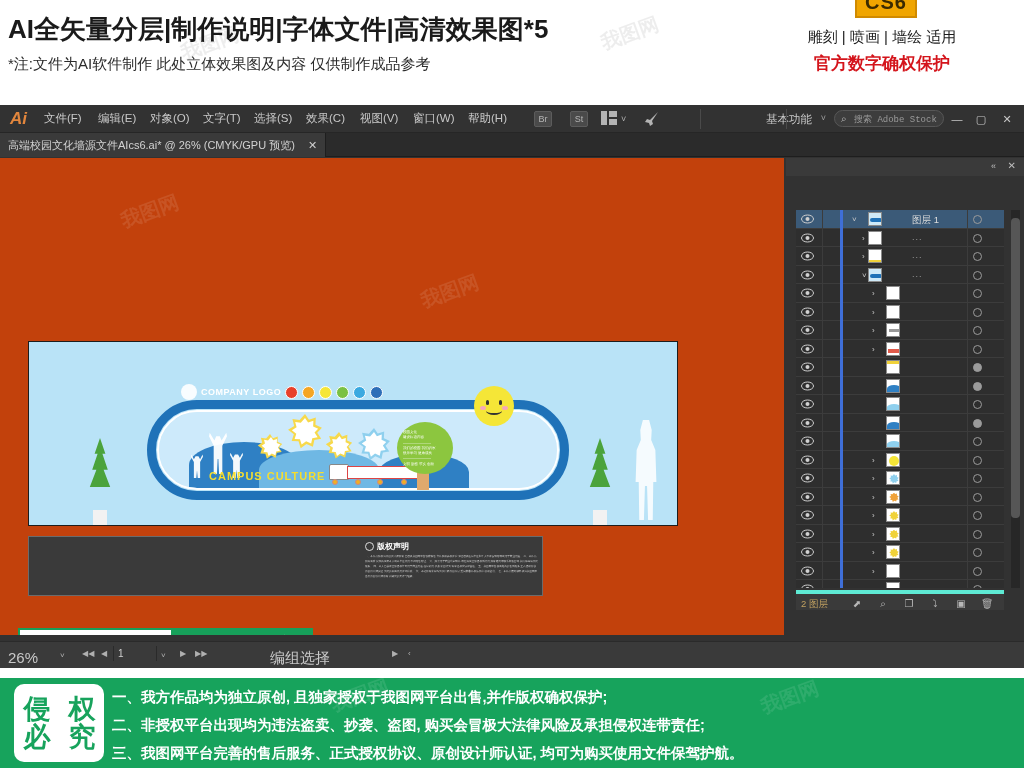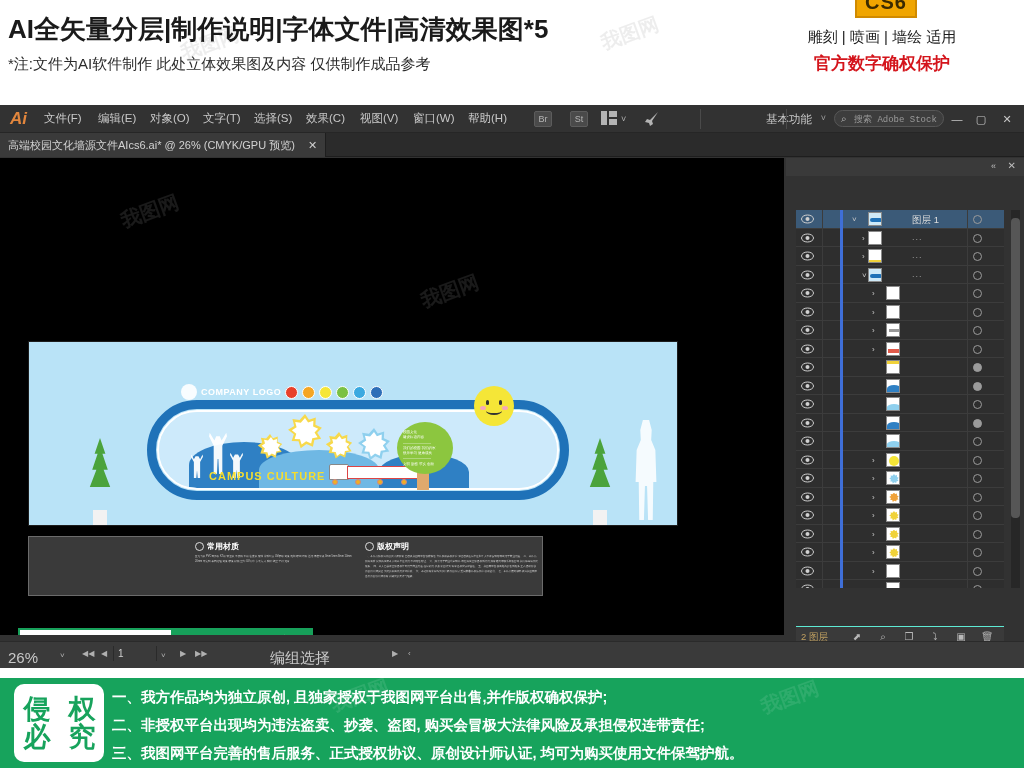--- a/index.html
+++ b/index.html
@@ -70,21 +70,21 @@
 
   .tabbar { position:relative; height:24px; background:#2b2b2b; border-bottom:1px solid #1e1e1e; }
   .doc-tab {
     position:absolute; left:0; top:0; height:24px; padding:0 8px;
     background:#3a3a3a; border-right:1px solid #1e1e1e;
     font-size:11px; color:#d2d2d2; line-height:24px; white-space:nowrap;
   }
   .tab-close { margin-left:10px; color:#cfcfcf; font-size:11px; }
 
   
-  .canvas-area { position:absolute; left:0; top:53px; width:784px; height:477px; background:#000000; overflow:hidden; }
+  .canvas-area { position:absolute; left:0; top:53px; width:784px; height:477px; background:#c2410c; overflow:hidden; }
   .artboard { position:absolute; left:28px; top:183px; width:650px; height:185px; background:#b9e3f7; border:1px solid #1d1d1d; overflow:hidden; }
 
   .art-bg { position:absolute; inset:0; background:#b9e3f7; }
   .logo-row { position:absolute; left:152px; top:42px; display:flex; align-items:center; gap:4px; }
   .logo-mark { width:16px; height:16px; border-radius:50%; background:#fff; opacity:.9; }
   .logo-text { font-size:9px; font-weight:bold; color:#ffffff; letter-spacing:.5px; }
   .badge-c { width:13px; height:13px; border-radius:50%; border:1.5px solid #fff; display:inline-block; }
 
   .ring {
     position:absolute; left:118px; top:58px; width:422px; height:100px;
@@ -171,21 +171,21 @@
   .disc { position:absolute; font-size:8px; color:#c9c9c9; top:5px; }
   .thumb { position:absolute; top:2px; width:14px; height:14px; background:#fff; border:1px solid #8a8a8a; overflow:hidden; }
   .lname { position:absolute; left:116px; top:4px; font-size:9.5px; color:#dcdcdc; white-space:nowrap; }
   .dots { position:absolute; left:116px; top:3px; font-size:9px; color:#9b9b9b; letter-spacing:1px; }
   .targ { position:absolute; right:22px; top:5px; width:9px; height:9px; border-radius:50%; border:1.5px solid #9b9b9b; }
   .targ.filled { background:#9b9b9b; }
   .rcol-sep { position:absolute; right:36px; top:0; width:1px; height:18.5px; background:#3c3c3c; }
   .pscroll { position:absolute; right:4px; top:0; width:9px; height:378px; background:#272727; }
   .pthumb { position:absolute; right:4px; top:16px; width:9px; height:300px; background:#565656; border-radius:4px; }
 
-  .panel-foot { position:absolute; left:10px; top:432px; width:208px; height:20px; background:#3a3a3a; border-top:1px solid #5eead4;margin-top:36px; }
+  .panel-foot { position:absolute; left:10px; top:432px; width:208px; height:20px; background:#3a3a3a; border-top:4px solid #5eead4; }
   .foot-count { position:absolute; left:5px; top:4px; font-size:9.5px; color:#c0a060; white-space:nowrap; }
   .foot-ico { position:absolute; top:3px; width:14px; height:14px; color:#b8b8b8; font-size:10px; text-align:center; line-height:14px; }
 
   
   .statusbar { position:absolute; left:0; top:536px; width:1024px; height:27px; background:#3a3a3a; border-top:1px solid #2a2a2a; }
   .sb-el { position:absolute; top:7px; font-size:15px; color:#c8c8c8; white-space:nowrap; }
   .sb-btn { position:absolute; top:7px; font-size:8px; color:#b0b0b0; }
   .sb-input {
     position:absolute; top:4px; height:15px; background:#3a3a3a;
     border-left:1px solid #2a2a2a; border-right:1px solid #2a2a2a;
@@ -353,27 +353,20 @@
         </div>
         <div class="pine" style="left:556px; top:96px;">
           <div class="pine-top"></div>
             <div class="pine-pot"></div>
         </div>
 
         <div class="person-sil"></div>
       </div>
 
       <div class="infoboard">
-        <div class="info-col" style="left:166px; width:160px;">
-          <div class="info-head">
-            <span class="info-ico"></span>
-            <span class="info-title">常用材质</span>
-          </div>
-          <div class="info-body">亚克力板 PVC雪弗板 KT板 铝塑板 不锈钢 木板 密度板 玻璃 背胶写真 UV喷绘 烤漆 雕刻 喷画 墙绘 适用 厚度常规 3mm 5mm 8mm 10mm 20mm 可定制 表面处理 烤漆 喷漆 贴膜 丝印 UV打印 安装方式 胶粘 螺丝 卡扣 龙骨</div>
-        </div>
         <div class="info-col" style="left:336px; width:174px;">
           <div class="info-head">
             <span class="info-ico"></span>
             <span class="info-title">版权声明</span>
           </div>
           <div class="info-body">一、本作品版权归原创设计师所有 已授权我图网平台独家销售 并作版权确权保护 未经授权任何单位和个人不得复制转载或用于商业用途。 二、本作品所购买后 仅限购买者本人或本单位使用 不得转售转让。 三、如需用于商业印刷制作 请在购买正版授权后使用 如有疑问请联系客服咨询 我们将竭诚为您服务。 四、本人已获得正版授权并可用于商业用途 任何盗用 抄袭 盗图行为 将承担相应法律责任。 五、我图网平台提供完善的售后服务 正式授权协议 原创设计师认证 为您的购买使用保驾护航。 六、本站所有素材均为设计师原创作品 受国家著作权法保护 侵权必究。 七、本作品最终解释权归我图网平台及原创设计师所有 感谢您的支持与理解。</div>
         </div>
       </div>
 
       <div class="qq-row">

